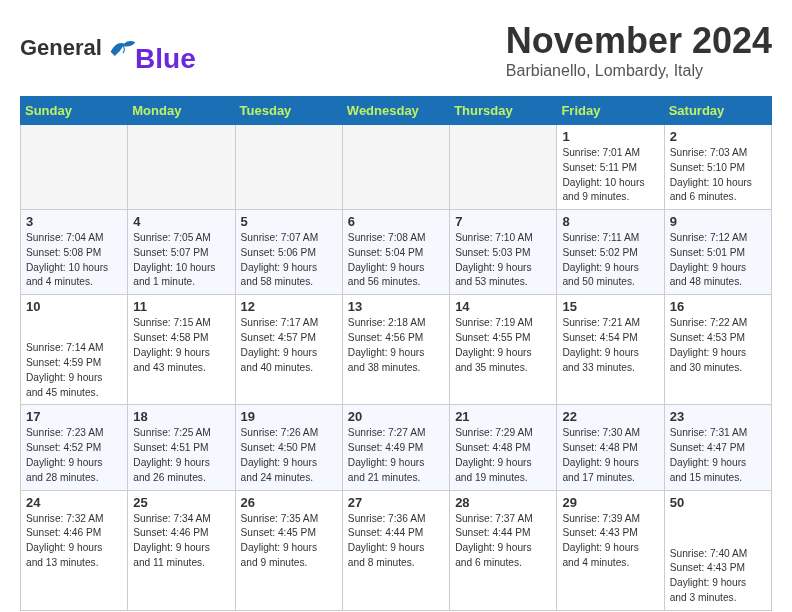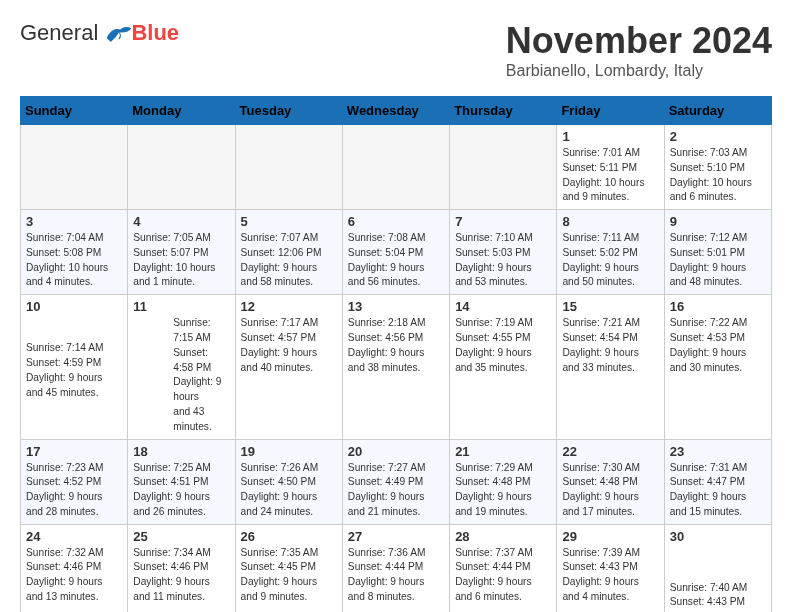--- a/index.html
+++ b/index.html
@@ -31,21 +31,21 @@
       font-size: 16px;
       color: #555;
     }
     table {
       width: 100%;
       border-collapse: collapse;
       table-layout: fixed;
     }
     th {
       background-color: #1a6fb5;
-      color: #000000;
+      color: #bef264;
       padding: 6px 4px;
       font-size: 13px;
       text-align: left;
       border: 1px solid #1a6fb5;
     }
     td {
       border: 1px solid #ccc;
       vertical-align: top;
       padding: 4px 5px;
       font-size: 10.5px;
@@ -78,29 +78,29 @@
       background: #eef3fb;
     }
   </style>
 </head>
 <body>
 
 <div class="header-area">
   <div class="logo">
     <div>
       <div style="display:flex; align-items:center;">
-        <div style="font-size:22px; font-weight:normal; color:#333; line-height:1.15;">
+        <div style="font-size:22px; font-weight:bold; color:#333; line-height:1.15;">
           <span style="color:#333;">General</span>
           
           <svg style="display:inline-block; vertical-align:middle; width:28px; height:22px; margin-left:1px;" viewBox="0 0 40 32" fill="none">
             <path d="M2 20 Q10 4 22 8 Q28 2 38 6 Q32 14 20 12 Q16 20 8 26 Z" fill="#1a6fb5"></path>
             <path d="M20 12 Q24 16 20 22" stroke="#1a6fb5" stroke-width="1.5" fill="none"></path>
           </svg>
         </div>
-        <div style="font-size:22px; font-weight:bold; color:#ef4444; margin-left:-2px;">Blue</div>
+        <div style="font-size:28px; font-weight:bold; color:#6d28d9; margin-left:-2px;margin-top:23px;">Blue</div>
       </div>
     </div>
   </div>
   <div class="title-area">
     <div class="month-title">November 2024</div>
     <div class="location">Barbianello, Lombardy, Italy</div>
   </div>
 </div>
 
 <table>
@@ -148,21 +148,21 @@
         <td class="has-content">
           <span class="day-num">4</span>
           <div class="day-detail" style="white-space: pre-line;">Sunrise: 7:05 AM
 Sunset: 5:07 PM
 Daylight: 10 hours
 and 1 minute.</div>
         </td>
         <td class="has-content">
           <span class="day-num">5</span>
           <div class="day-detail" style="white-space: pre-line;">Sunrise: 7:07 AM
-Sunset: 12:06 PM
+Sunset: 5:06 PM
 Daylight: 9 hours
 and 58 minutes.</div>
         </td>
         <td class="has-content">
           <span class="day-num">6</span>
           <div class="day-detail" style="white-space: pre-line;">Sunrise: 7:08 AM
 Sunset: 5:04 PM
 Daylight: 9 hours
 and 56 minutes.</div>
         </td>
@@ -191,21 +191,21 @@
       <tr>
         <td class="has-content">
           <span class="day-num">10</span>
           <div class="day-detail" style="white-space: pre-line; margin-top: 27px;">Sunrise: 7:14 AM
 Sunset: 4:59 PM
 Daylight: 9 hours
 and 45 minutes.</div>
         </td>
         <td class="has-content">
           <span class="day-num">11</span>
-          <div class="day-detail" style="white-space: pre-line; margin-left: 40px;">Sunrise: 7:15 AM
+          <div class="day-detail" style="white-space: pre-line;">Sunrise: 7:15 AM
 Sunset: 4:58 PM
 Daylight: 9 hours
 and 43 minutes.</div>
         </td>
         <td class="has-content">
           <span class="day-num">12</span>
           <div class="day-detail" style="white-space: pre-line;">Sunrise: 7:17 AM
 Sunset: 4:57 PM
 Daylight: 9 hours
 and 40 minutes.</div>
@@ -327,21 +327,21 @@
 and 6 minutes.</div>
         </td>
         <td class="has-content">
           <span class="day-num">29</span>
           <div class="day-detail" style="white-space: pre-line;">Sunrise: 7:39 AM
 Sunset: 4:43 PM
 Daylight: 9 hours
 and 4 minutes.</div>
         </td>
         <td class="has-content">
-          <span class="day-num">30</span>
+          <span class="day-num">50</span>
           <div class="day-detail" style="white-space: pre-line; margin-top: 37px;">Sunrise: 7:40 AM
 Sunset: 4:43 PM
 Daylight: 9 hours
 and 3 minutes.</div>
         </td>
       </tr>
     </tbody>
 </table>
 
 </body></html>

